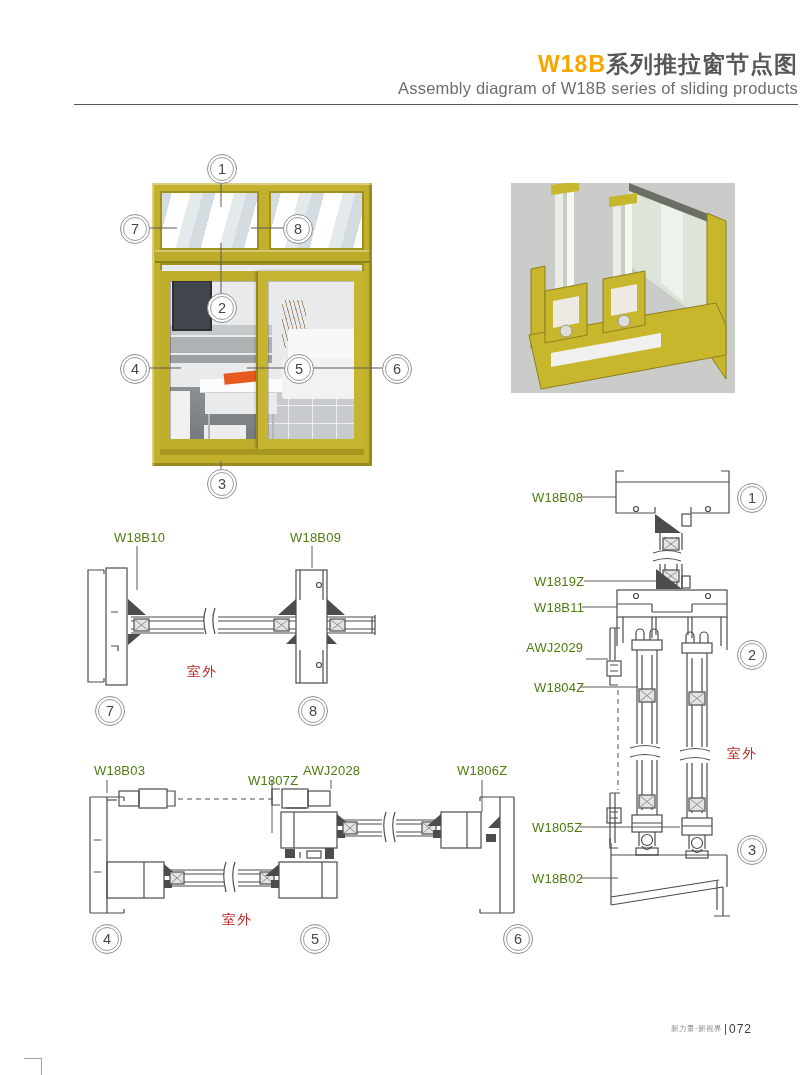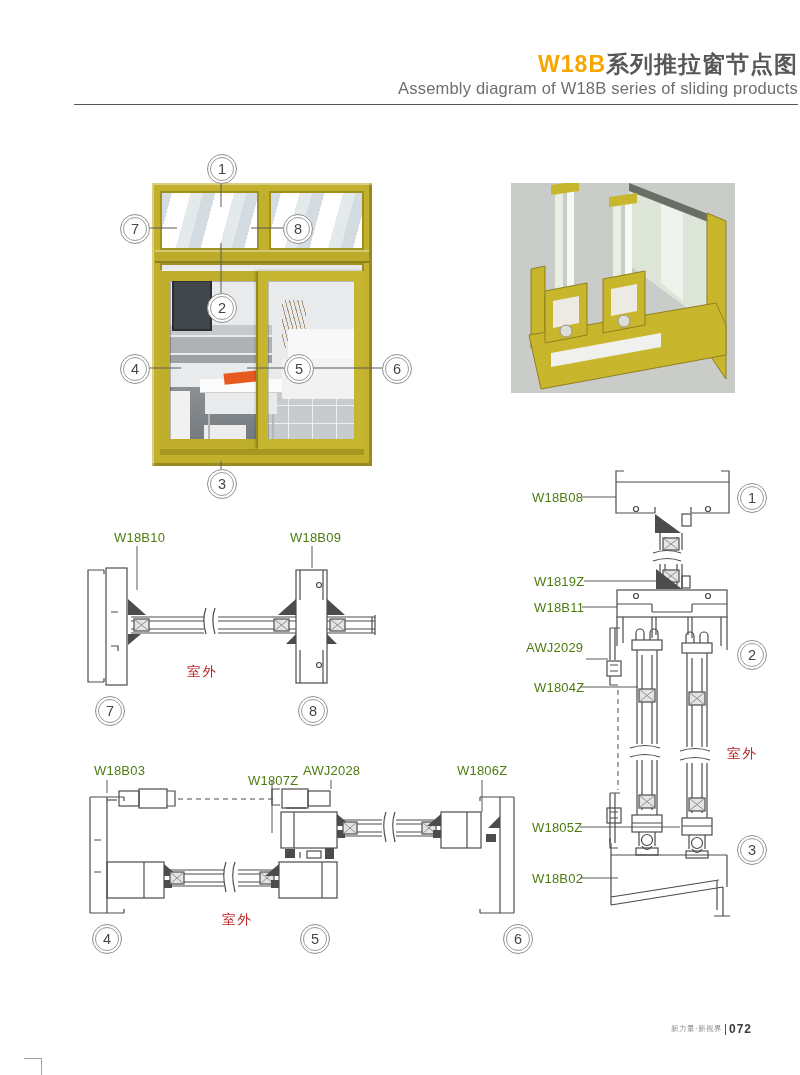--- a/index.html
+++ b/index.html
@@ -66,21 +66,21 @@
   .d .ld{stroke:#5a5a5c;stroke-width:1;}
   .d .dash{stroke-dasharray:5 4;stroke-width:1;}
   .d .hx{fill:#e4e4e4;}
   .d .hxl{stroke:#7a7a7c;stroke-width:.8;}
   .part-label{position:absolute;font-size:13px;color:#4d7c0f;letter-spacing:.2px;white-space:nowrap;z-index:4;}
   .cn-label{position:absolute;font-size:13.5px;color:#b91c1c;letter-spacing:2px;white-space:nowrap;z-index:4;}
   
   .footer{position:absolute;top:1022px;right:72px;display:flex;align-items:center;}
   .footer-tagline{font-size:7.5px;color:#8b8b8b;letter-spacing:.5px;}
   .footer-sep{width:1px;height:11px;background:#555;margin:0 3px;}
-  .footer-page{font-size:12px;font-weight:bold;color:#3b3b3d;letter-spacing:1px;}
+  .footer-page{font-size:12px;font-weight:normal;color:#3b3b3d;letter-spacing:1px;}
   .corner{position:absolute;width:17px;height:17px;top:1058px;}
   .corner.bl{left:0;border-top:1px solid #a2a2a2;border-right:1px solid #a2a2a2;}
   .corner.br{right:0;border-top:1px solid #a2a2a2;border-left:1px solid #a2a2a2;}
 </style>
 </head>
 <body>
 
 <div class="page">
 
   <div class="title-zh">

